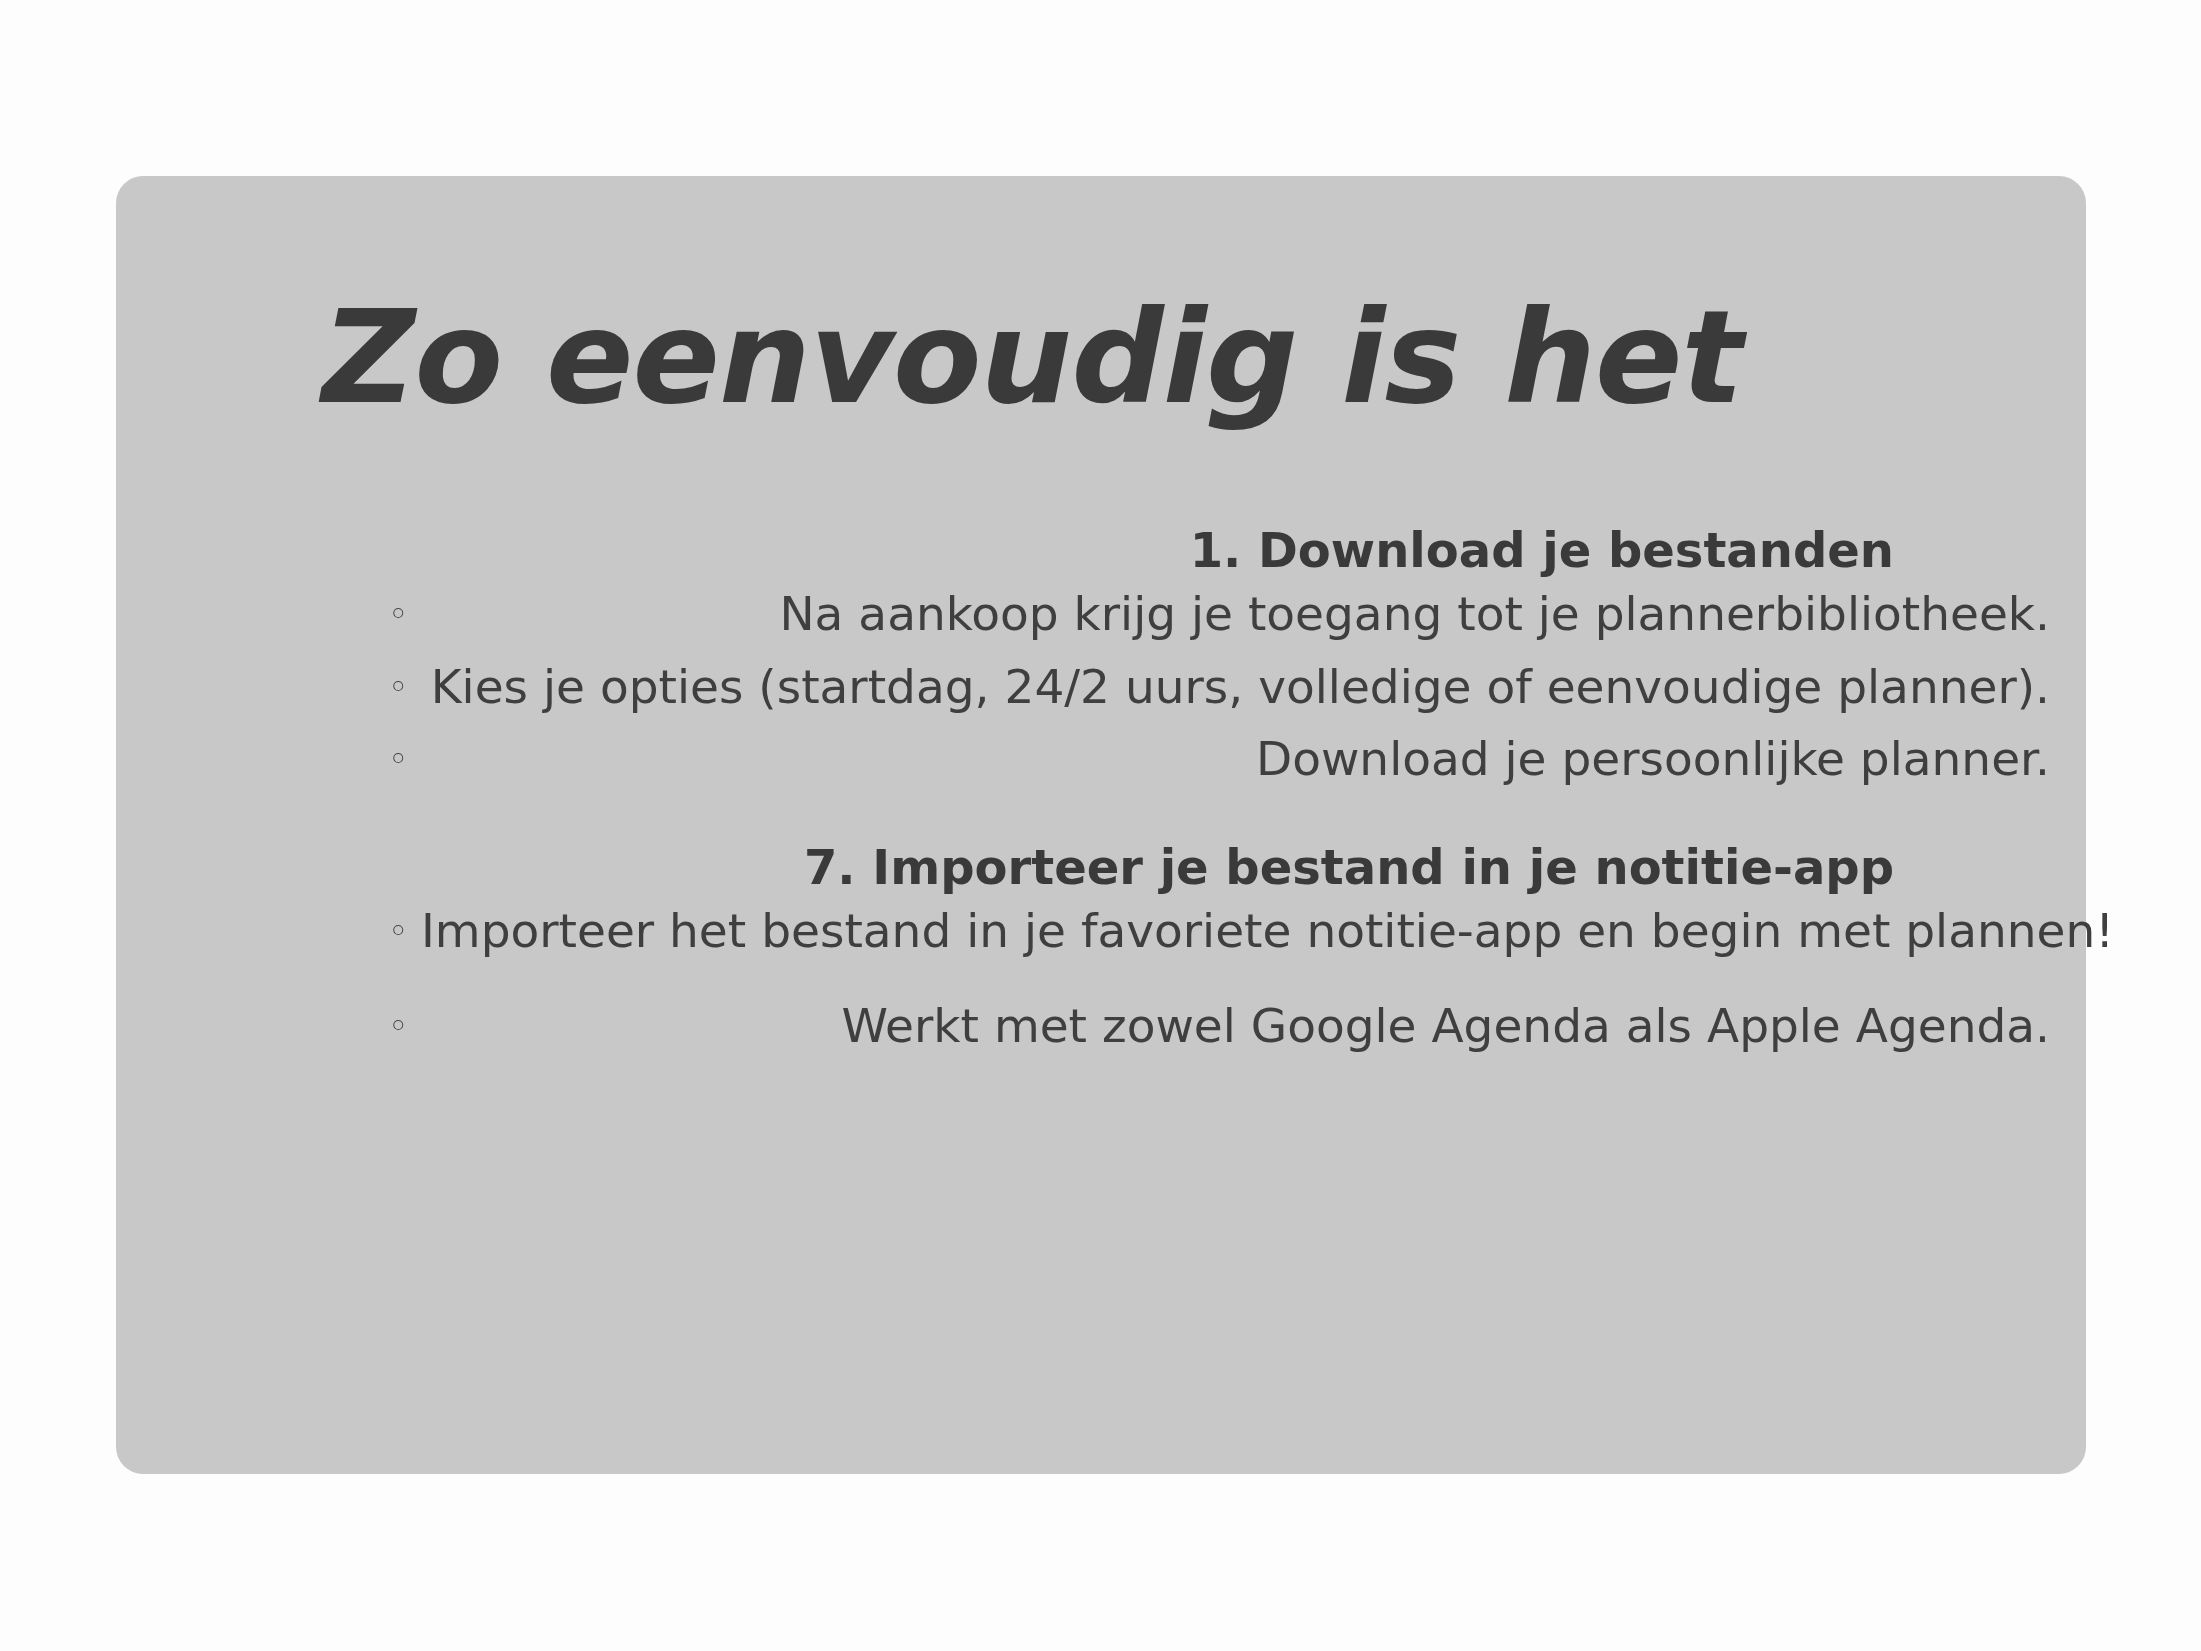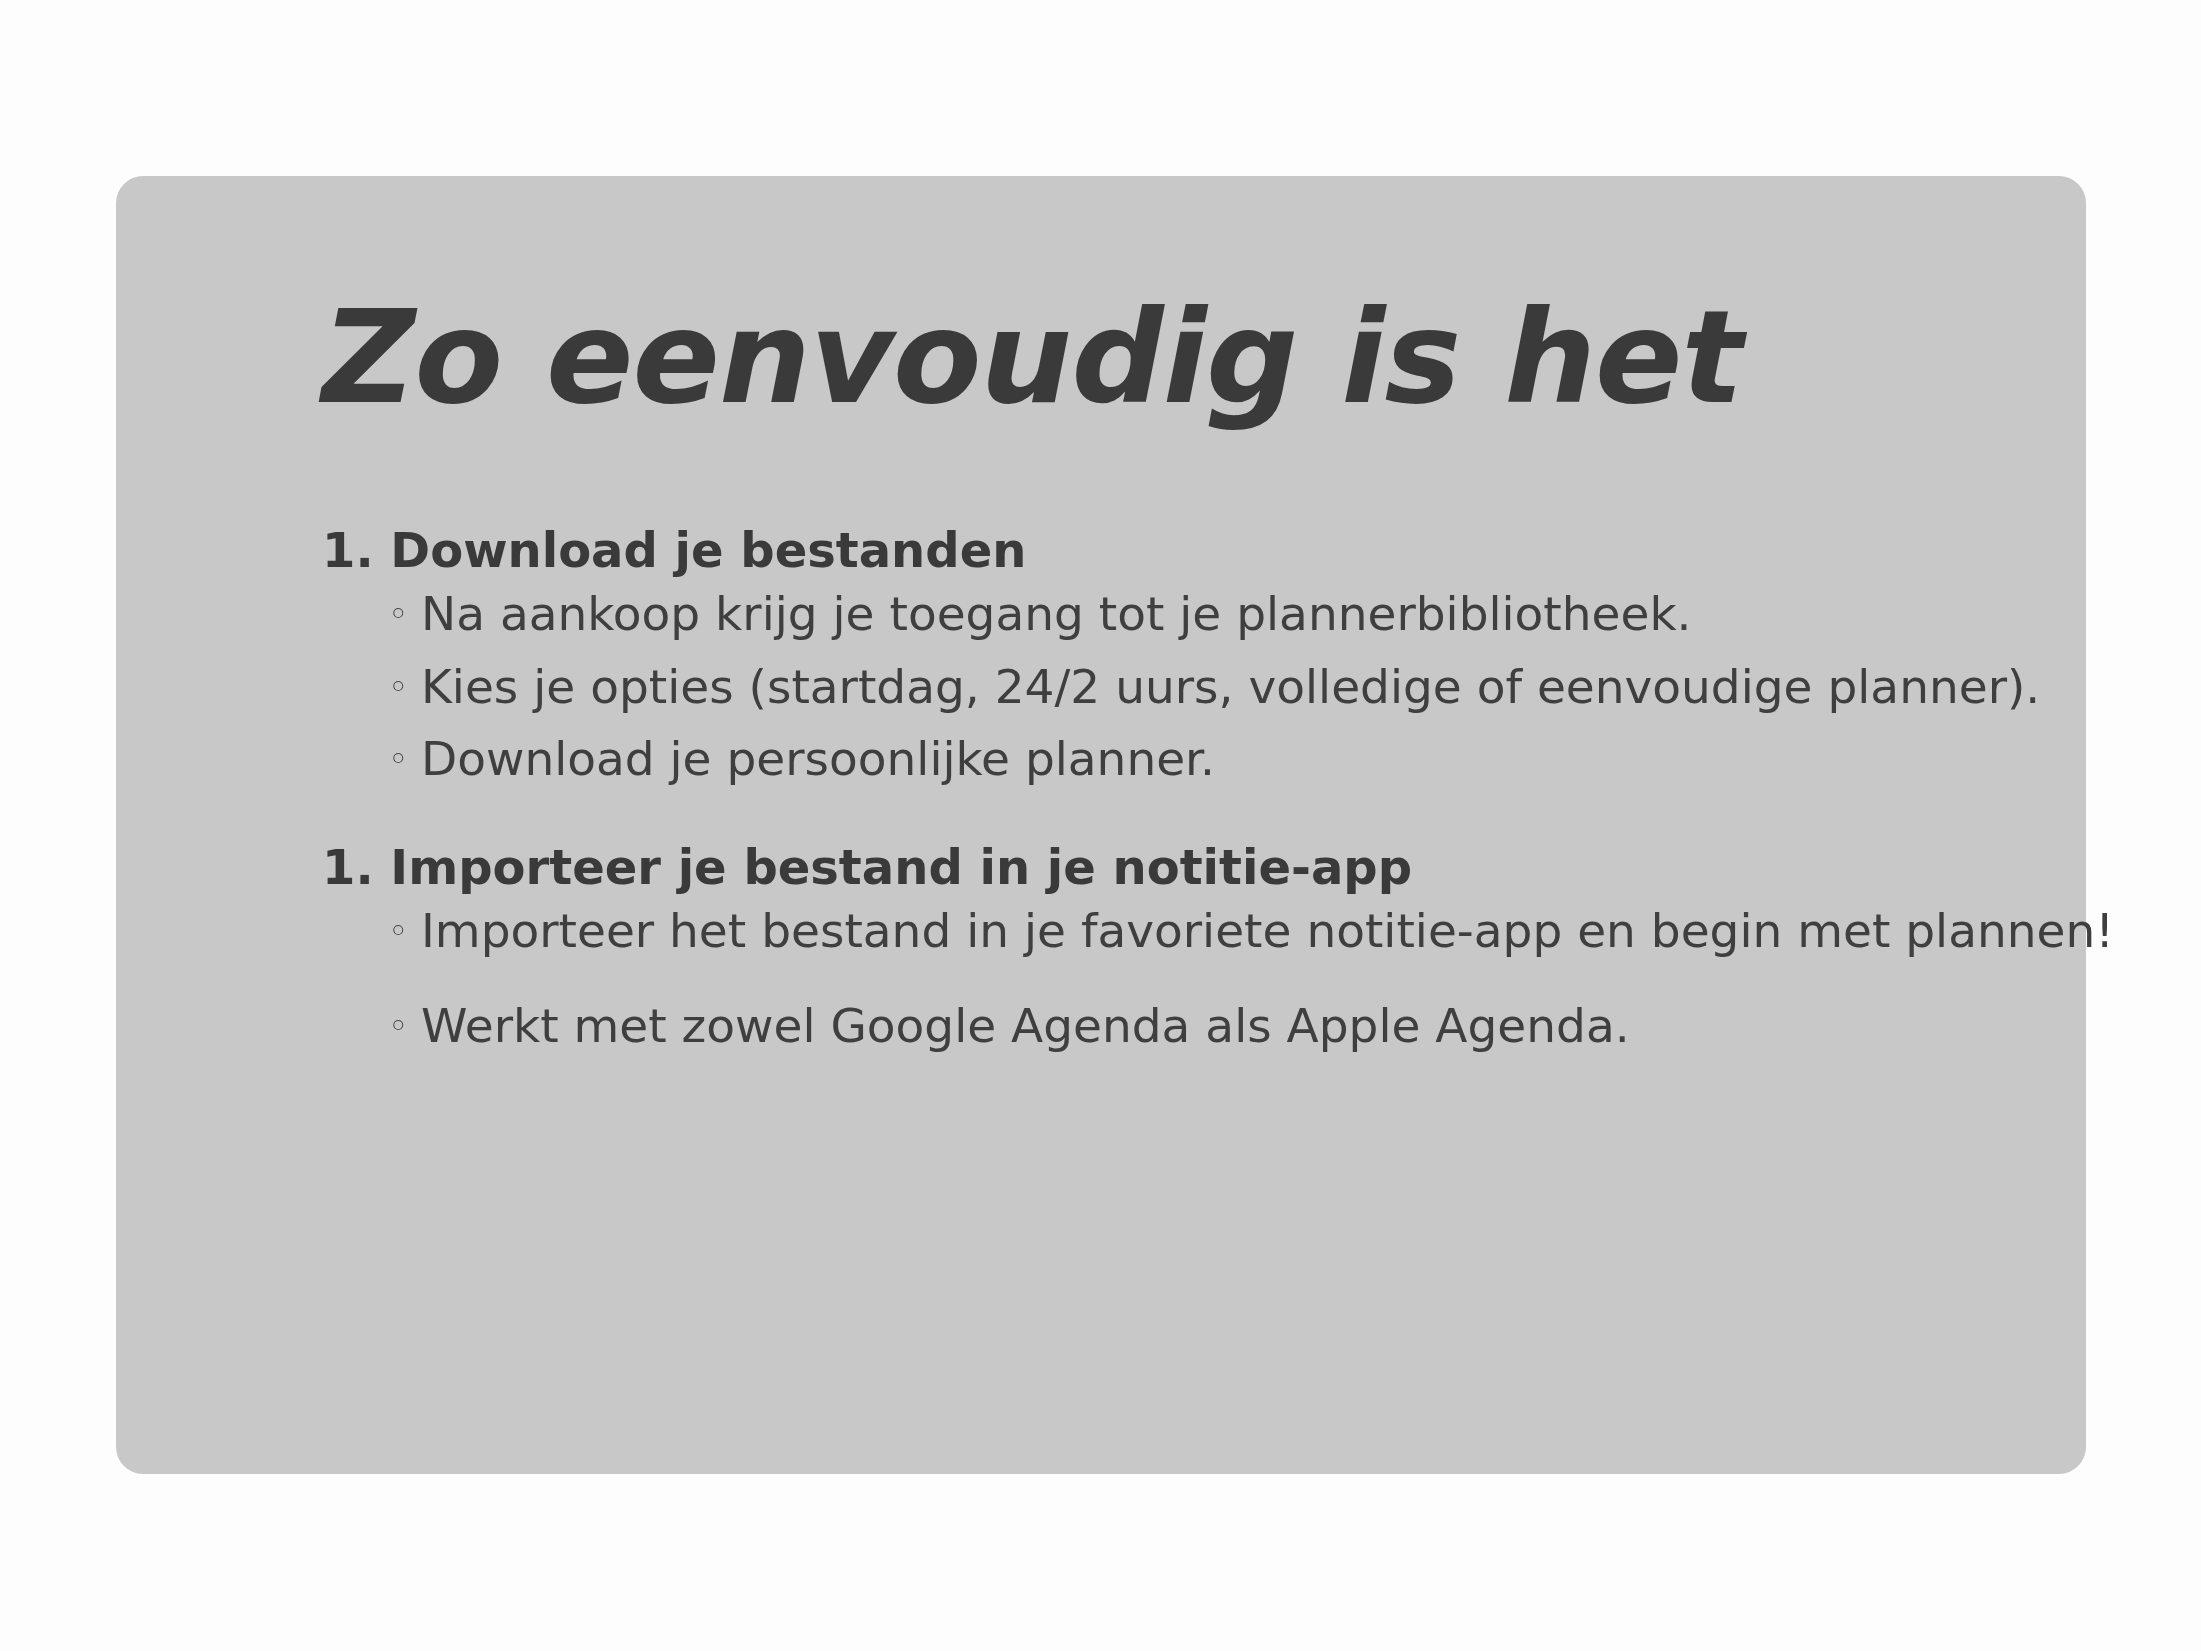--- a/index.html
+++ b/index.html
@@ -48,20 +48,21 @@
 
   #steps {
     position: absolute;
     left: 206px;
     top: 343px;
     width: 1728px;
   }
 
   .step {
     margin: 0 0 27px 0;
+    text-align: right;
   }
   .step:last-child { margin-bottom: 0; }
 
   .step-heading {
     display: block;
     font-family: "DejaVu Sans", sans-serif;
     font-size: 48px;
     font-weight: 700;
     color: #3a3a3a;
     line-height: 1.32;
@@ -127,21 +128,21 @@
             <span>Kies je opties (startdag, 24/2 uurs, volledige of eenvoudige planner).</span>
           </li>
           <li class="bullet">
             <span class="bullet-marker">◦</span>
             <span>Download je persoonlijke planner.</span>
           </li>
         </ul>
       </div>
 
       <div class="step" id="step-2">
-        <div class="step-heading">1. Importeer je bestand in je notitie-app</div>
+        <div class="step-heading">7. Importeer je bestand in je notitie-app</div>
         <ul class="bullets">
           <li class="bullet">
             <span class="bullet-marker">◦</span>
             <span>Importeer het bestand in je favoriete notitie-app en begin met plannen!</span>
           </li>
         </ul>
       </div>
 
       <div class="step" id="step-3">
         <ul class="bullets">

